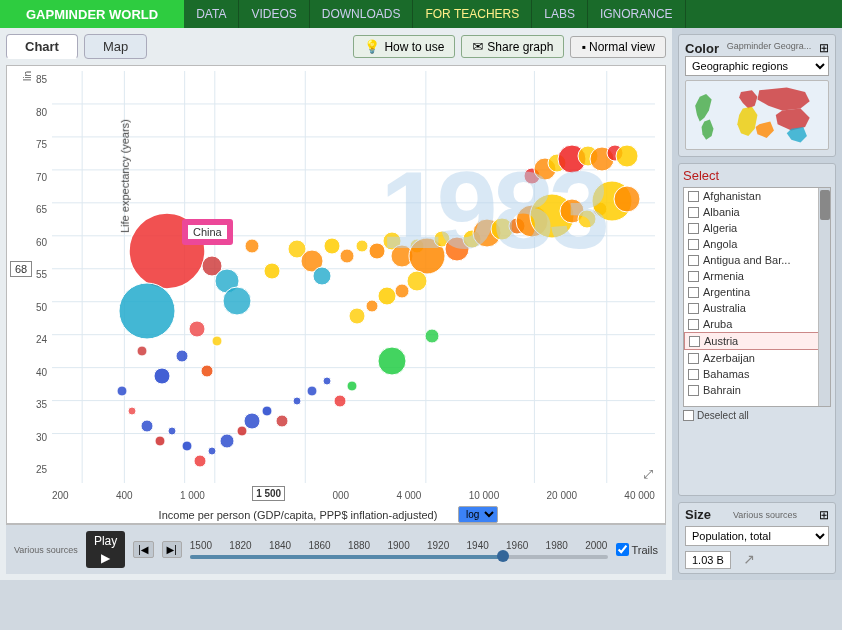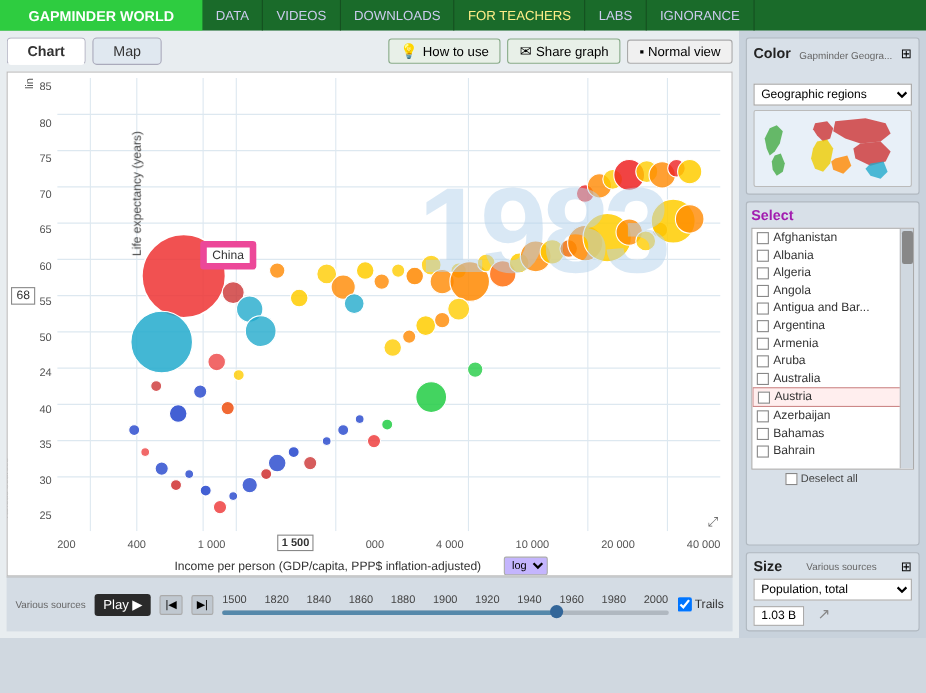--- a/index.html
+++ b/index.html
@@ -170,26 +170,27 @@
       align-items: center;
       justify-content: center;
       gap: 21px;
     }
     .x-title {
       font-size: 11px;
       color: #333;
       text-align: center;
     }
     .scale-btn {
-      background: #c4b5fd;
+      background: #3b82f6;
       border: 1px solid #aaa;
       border-radius: 2px;
       font-size: 10px;
       padding: 1px 4px;
       cursor: pointer;
+      text-align: right;
     }
 
     
     #scatter {
       position: absolute;
       left: 45px;
       top: 5px;
       right: 10px;
       bottom: 40px;
     }
@@ -243,20 +244,21 @@
       background: #2a2a2a;
       color: white;
       border: none;
       border-radius: 3px;
       padding: 3px 8px;
       cursor: pointer;
       font-size: 12px;
       display: flex;
       align-items: center;
       gap: 3px;
+      flex-direction: column;
     }
     .timeline-track {
       flex: 1;
       position: relative;
     }
     .timeline-years {
       display: flex;
       justify-content: space-between;
       font-size: 10px;
       color: #444;
@@ -317,22 +319,22 @@
 
     .panel-section {
       background: #d8e0e8;
       border: 1px solid #b0b8c0;
       border-radius: 3px;
       padding: 6px;
     }
     .panel-header {
       display: flex;
       justify-content: space-between;
-      align-items: flex-end;
-      margin-bottom: 20px;
+      align-items: flex-start;
+      margin-bottom: 0;
     }
     .panel-title {
       font-size: 13px;
       font-weight: bold;
       color: #222;
     }
     .panel-source {
       font-size: 9px;
       color: #666;
     }
@@ -361,22 +363,22 @@
     
     .select-section {
       background: #d8e0e8;
       border: 1px solid #b0b8c0;
       border-radius: 3px;
       padding: 4px;
       flex: 1;
     }
     .select-title {
       font-size: 13px;
-      font-weight: bold;
-      color: #a21caf;
+      font-weight: normal;
+      color: #b91c1c;
       margin-bottom: 4px;
     }
     .country-list {
       background: white;
       border: 1px solid #aaa;
       height: 220px;
       overflow-y: scroll;
     }
     .country-item {
       display: flex;
@@ -396,21 +398,20 @@
       flex-shrink: 0;
     }
     .deselect-all {
       font-size: 10px;
       color: #444;
       margin-top: 3px;
       display: flex;
       align-items: center;
       gap: 3px;
       cursor: pointer;
-      margin-left: 31px;
     }
 
     
     .size-section {
       background: #d8e0e8;
       border: 1px solid #b0b8c0;
       border-radius: 3px;
       padding: 4px 6px;
     }
     .size-header {
@@ -752,33 +753,33 @@
         <div class="country-item">
           <div class="country-check"></div>
           <span>Angola</span>
         </div>
         <div class="country-item">
           <div class="country-check"></div>
           <span>Antigua and Bar...</span>
         </div>
         <div class="country-item">
           <div class="country-check"></div>
+          <span>Armenia</span>
+        </div>
+        <div class="country-item">
+          <div class="country-check"></div>
           <span>Argentina</span>
         </div>
         <div class="country-item">
           <div class="country-check"></div>
-          <span>Armenia</span>
+          <span>Australia</span>
         </div>
         <div class="country-item">
           <div class="country-check"></div>
           <span>Aruba</span>
-        </div>
-        <div class="country-item">
-          <div class="country-check"></div>
-          <span>Australia</span>
         </div>
         <div class="country-item highlighted">
           <div class="country-check"></div>
           <span>Austria</span>
         </div>
         <div class="country-item">
           <div class="country-check"></div>
           <span>Azerbaijan</span>
         </div>
         <div class="country-item">

